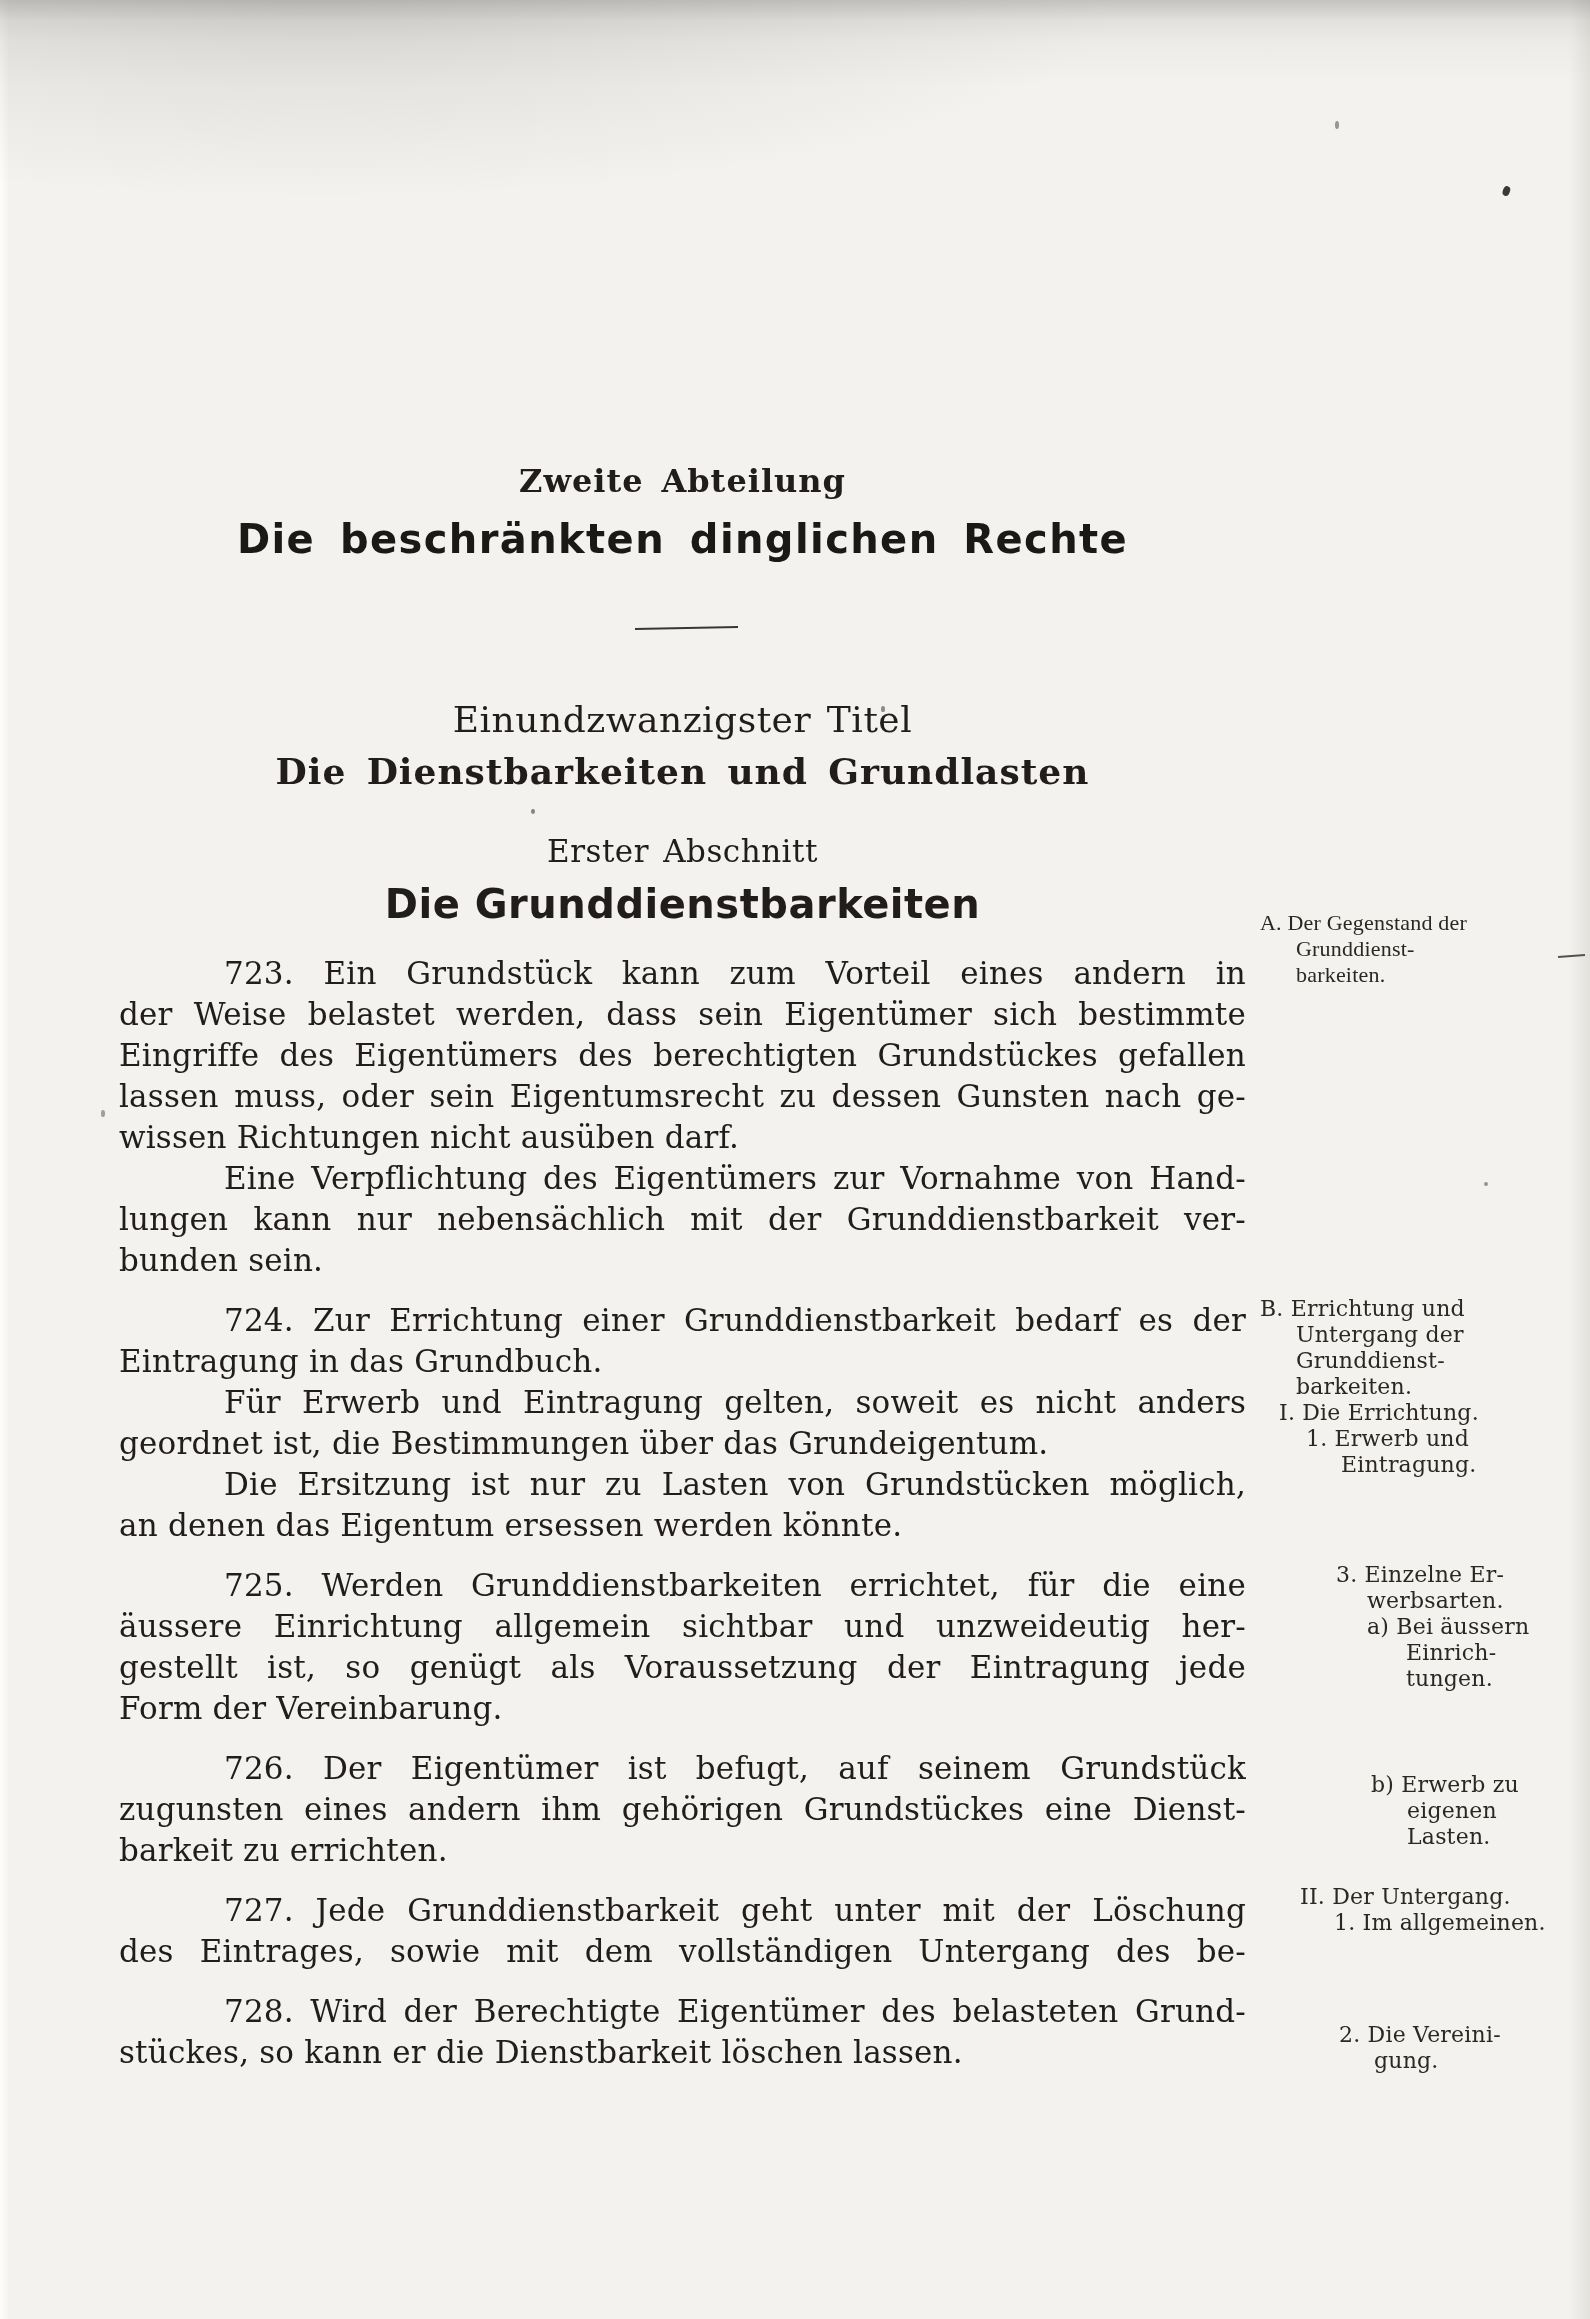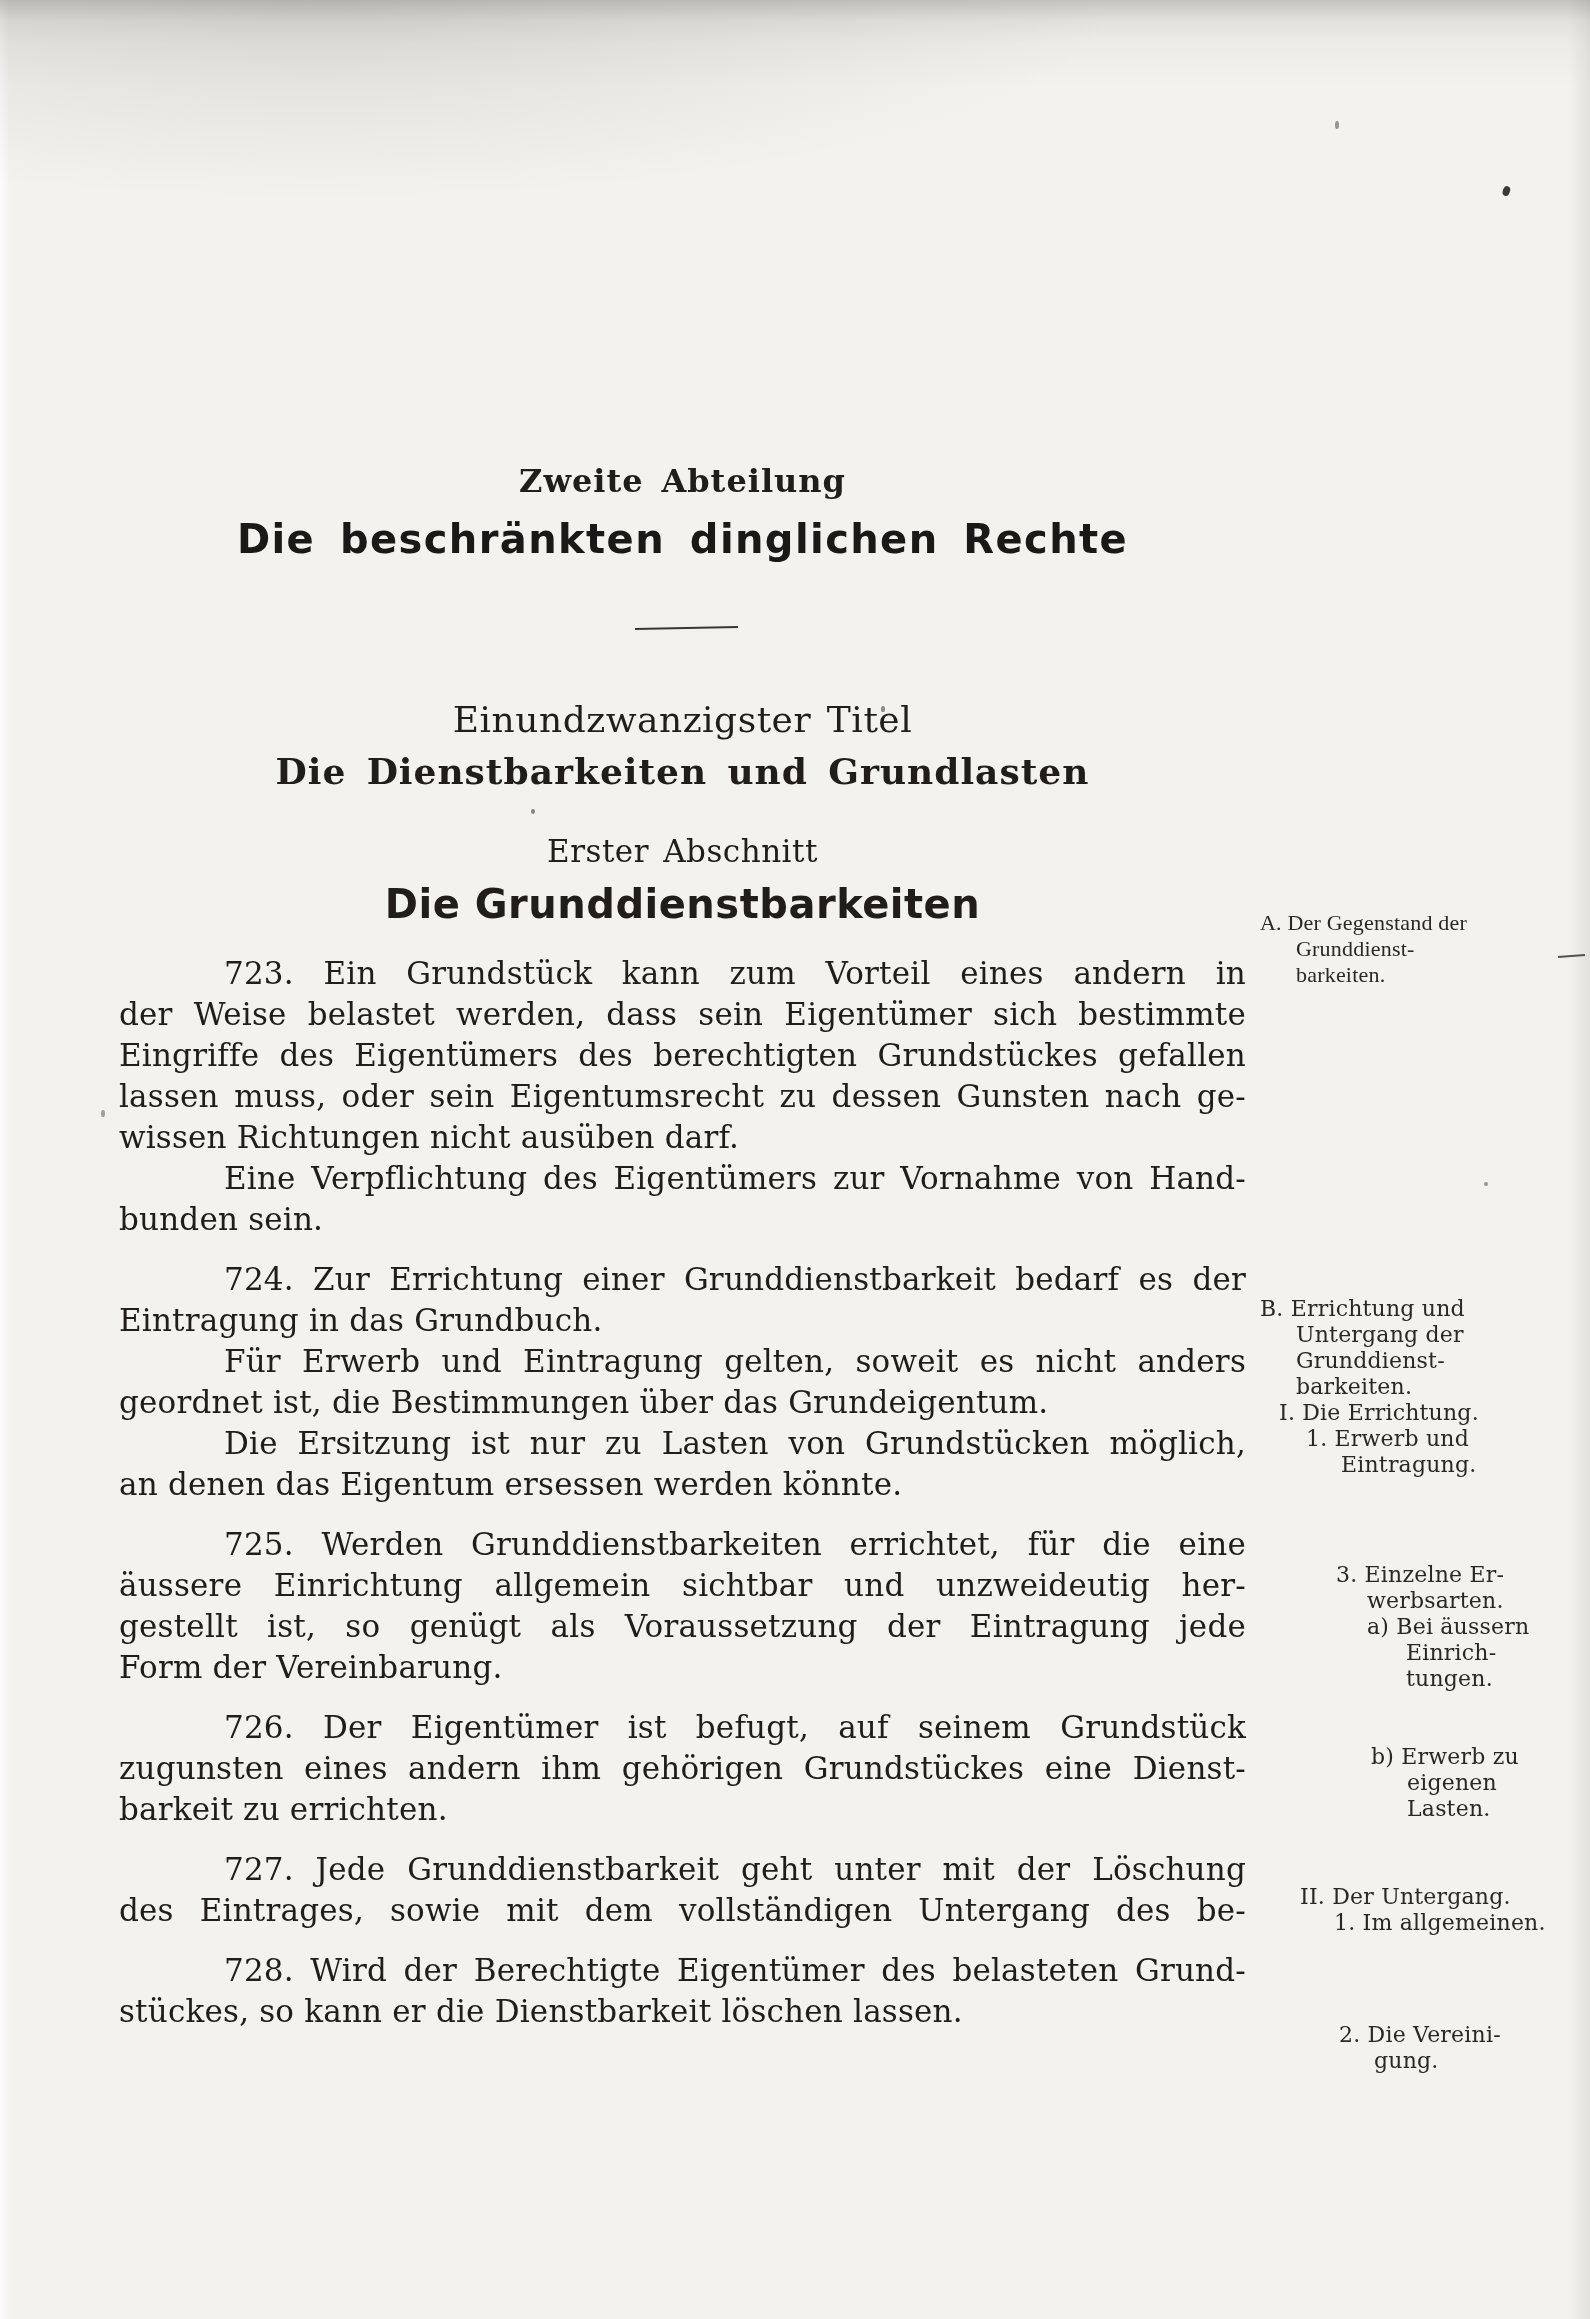--- a/index.html
+++ b/index.html
@@ -36,21 +36,21 @@
   
   .mnote{position:absolute;left:1260px;width:314px;font-size:22px;line-height:26px;color:#2b2823;letter-spacing:0.2px;}
   .mn{white-space:nowrap;}
   .pl1{padding-left:36px;}  
   .pl2{padding-left:19px;}  
   .pl3{padding-left:46px;}  
   .pl4{padding-left:81px;}  
   .pl5{padding-left:76px;}  
   .pl6{padding-left:107px;} 
   .pl7{padding-left:146px;} 
-  .pl8{padding-left:111px;} 
+  .pl8{padding-left:111px;margin-top:28px;} 
   .pl9{padding-left:147px;} 
   .plA{padding-left:40px;}  
   .plB{padding-left:74px;}  
   .plC{padding-left:79px;}  
   .plD{padding-left:114px;} 
   
   .speck{position:absolute;background:#3c3a36;border-radius:50%;}
   .dash{position:absolute;height:1.9px;background:#55524d;}
 </style>
 </head>
@@ -68,20 +68,21 @@
 
   <div class="body-col">
 
     <div class="para">
       <div class="ln just ind">723.  Ein Grundstück kann zum Vorteil eines andern in</div>
       <div class="ln just">der Weise belastet werden, dass sein Eigentümer sich bestimmte</div>
       <div class="ln just">Eingriffe des Eigentümers des berechtigten Grundstückes gefallen</div>
       <div class="ln just">lassen muss, oder sein Eigentumsrecht zu dessen Gunsten nach ge-</div>
       <div class="ln">wissen Richtungen nicht ausüben darf.</div>
       <div class="ln just ind">Eine Verpflichtung des Eigentümers zur Vornahme von Hand-</div>
+      <div class="ln just">lungen kann nur nebensächlich mit der Grunddienstbarkeit ver-</div>
       <div class="ln">bunden sein.</div>
     </div>
 
     <div class="para">
       <div class="ln just ind">724.  Zur Errichtung einer Grunddienstbarkeit bedarf es der</div>
       <div class="ln">Eintragung in das Grundbuch.</div>
       <div class="ln just ind">Für Erwerb und Eintragung gelten, soweit es nicht anders</div>
       <div class="ln">geordnet ist, die Bestimmungen über das Grundeigentum.</div>
       <div class="ln just ind">Die Ersitzung ist nur zu Lasten von Grundstücken möglich,</div>
       <div class="ln">an denen das Eigentum ersessen werden könnte.</div>

